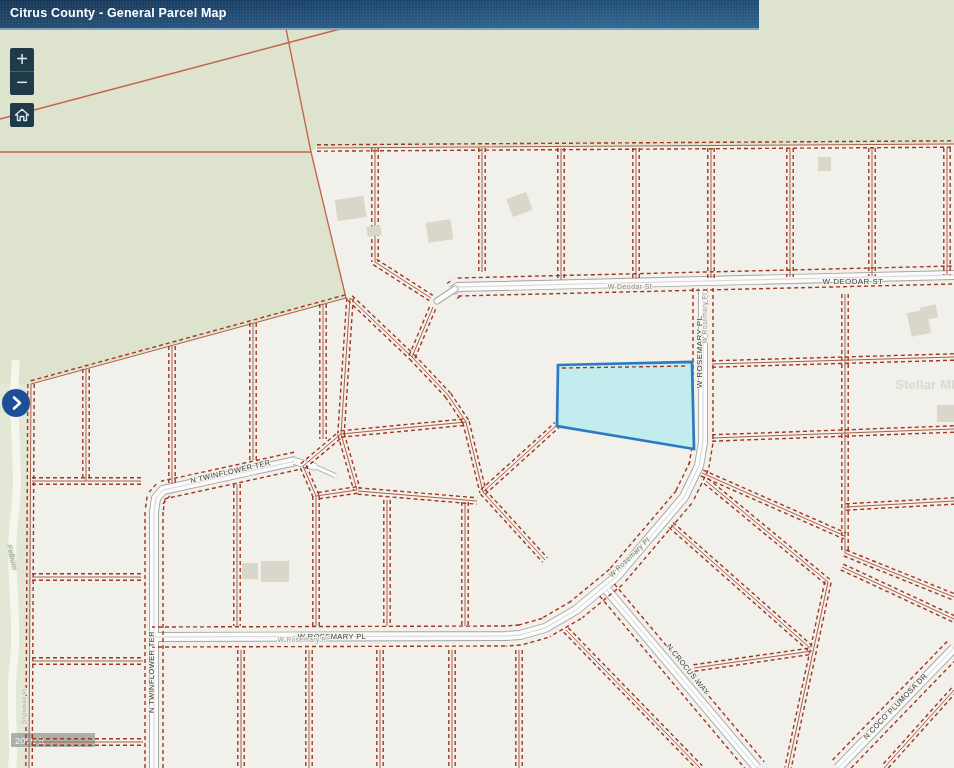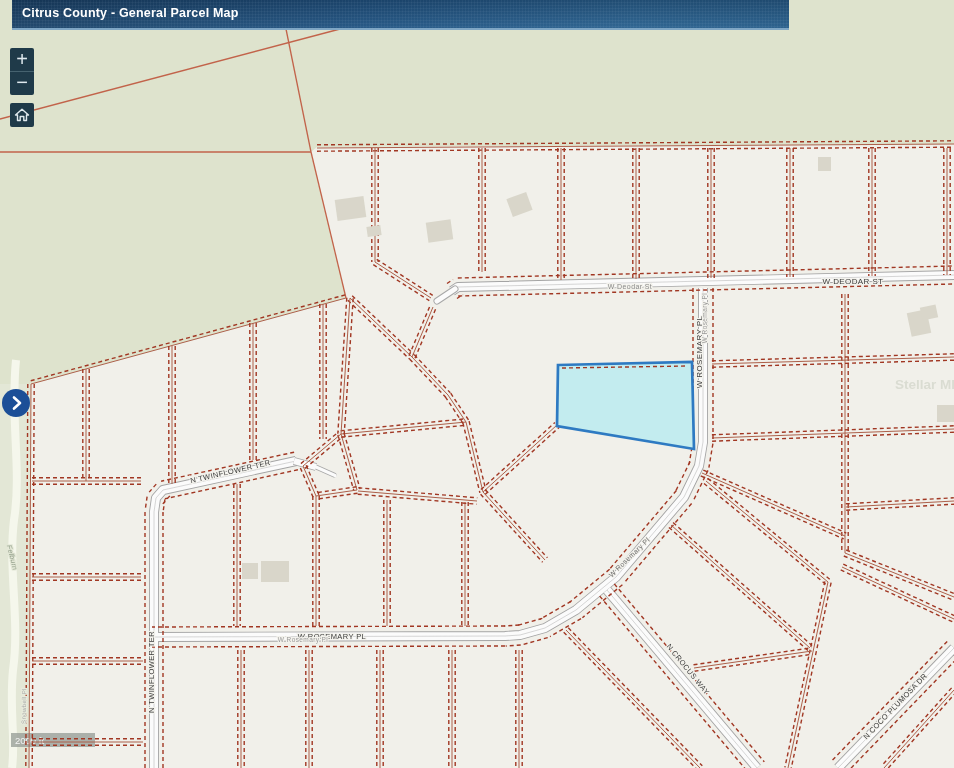--- a/index.html
+++ b/index.html
@@ -1,18 +1,18 @@
 <!DOCTYPE html>
 <html><head><meta charset="utf-8"><style>
 html,body{margin:0;padding:0;width:954px;height:768px;overflow:hidden;background:#f1f0ea;font-family:"Liberation Sans",sans-serif;}
 #map{position:absolute;left:0;top:0;width:954px;height:768px;}
 .bs{stroke:#ac604a;stroke-width:1.0;}
 .bd{stroke:#a13723;stroke-width:1.4;stroke-dasharray:4 3;}
-#hdr{position:absolute;left:12px;top:0;width:759px;height:30px;
- background:linear-gradient(90deg,#1a4064 0%,#215381 45%,#2a618e 80%,#275d89 100%);padding-left:18px;}
+#hdr{position:absolute;left:0;top:0;width:759px;height:30px;
+ background:linear-gradient(90deg,#1a4064 0%,#215381 45%,#2a618e 80%,#275d89 100%);}
 #hdr:after{content:"";position:absolute;left:0;bottom:0;width:100%;height:2px;background:#7fa6c4;}
 #hdr:before{content:"";position:absolute;left:0;top:0;width:100%;height:100%;
  background:repeating-linear-gradient(90deg,rgba(220,235,250,0.045) 0 1px,transparent 1px 3px),
             repeating-linear-gradient(0deg,rgba(220,235,250,0.045) 0 1px,transparent 1px 3px),
             linear-gradient(180deg,rgba(10,25,45,0.28),rgba(120,170,210,0.10));}
 #hdr span{position:absolute;left:10px;top:6px;color:#fff;font-size:12.5px;font-weight:bold;letter-spacing:0.2px;}
 .zbtn{position:absolute;left:10px;width:24px;background:#1f3a49;border-radius:2px;color:#dfe9ee;text-align:center;}
 #zoomb{top:48px;height:47px;}
 #zoomb .plus{height:23px;border-bottom:1px solid #46626f;font-size:20px;line-height:22px;font-weight:normal;}
 #zoomb .minus{height:23px;font-size:20px;line-height:20px;}

